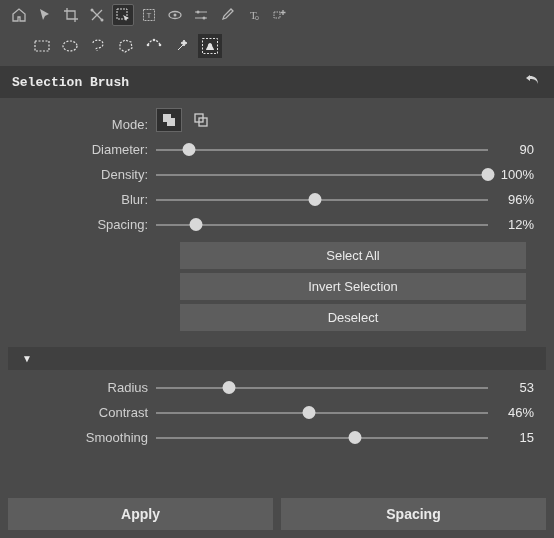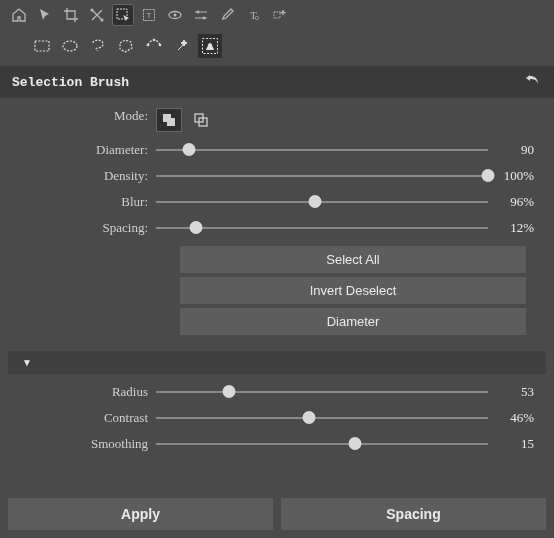--- a/index.html
+++ b/index.html
@@ -55,23 +55,22 @@
   justify-content: space-between;
   align-items: center;
   font-weight: 600;
   color: #eaeaea;
   font-family: Liberation Mono, monospace;
 }
 .panel-header .undo-icon { cursor: pointer; }
 .settings { padding: 10px 20px 6px 0; }
 .row {
   display: flex;
-  align-items: flex-start;
+  align-items: flex-end;
   margin-bottom: 10px;
-  font-family: Liberation Serif, serif;
 }
 .row .label {
   width: 156px;
   text-align: right;
   padding-right: 8px;
 }
 .mode-buttons { display: flex; gap: 6px; }
 .mode-btn {
   width: 26px;
   height: 24px;
@@ -339,24 +338,24 @@
           <div class="thumb" style="left: 12%;"></div>
         </div>
       <div class="slider-value">12%</div>
     </div>
   </div>
 
   <div class="button-row">
       <div class="btn">Select All</div>
     </div>
   <div class="button-row">
-      <div class="btn">Invert Deselect</div>
+      <div class="btn">Invert Selection</div>
     </div>
   <div class="button-row">
-      <div class="btn">Diameter</div>
+      <div class="btn">Deselect</div>
     </div>
 </div>
 
 <div class="section-header">
   <span class="chevron">▼</span>
 </div>
 <div class="settings" style="padding-top:0;">
   <div class="row">
     <div class="label">Radius</div>
     <div class="slider-wrap">

